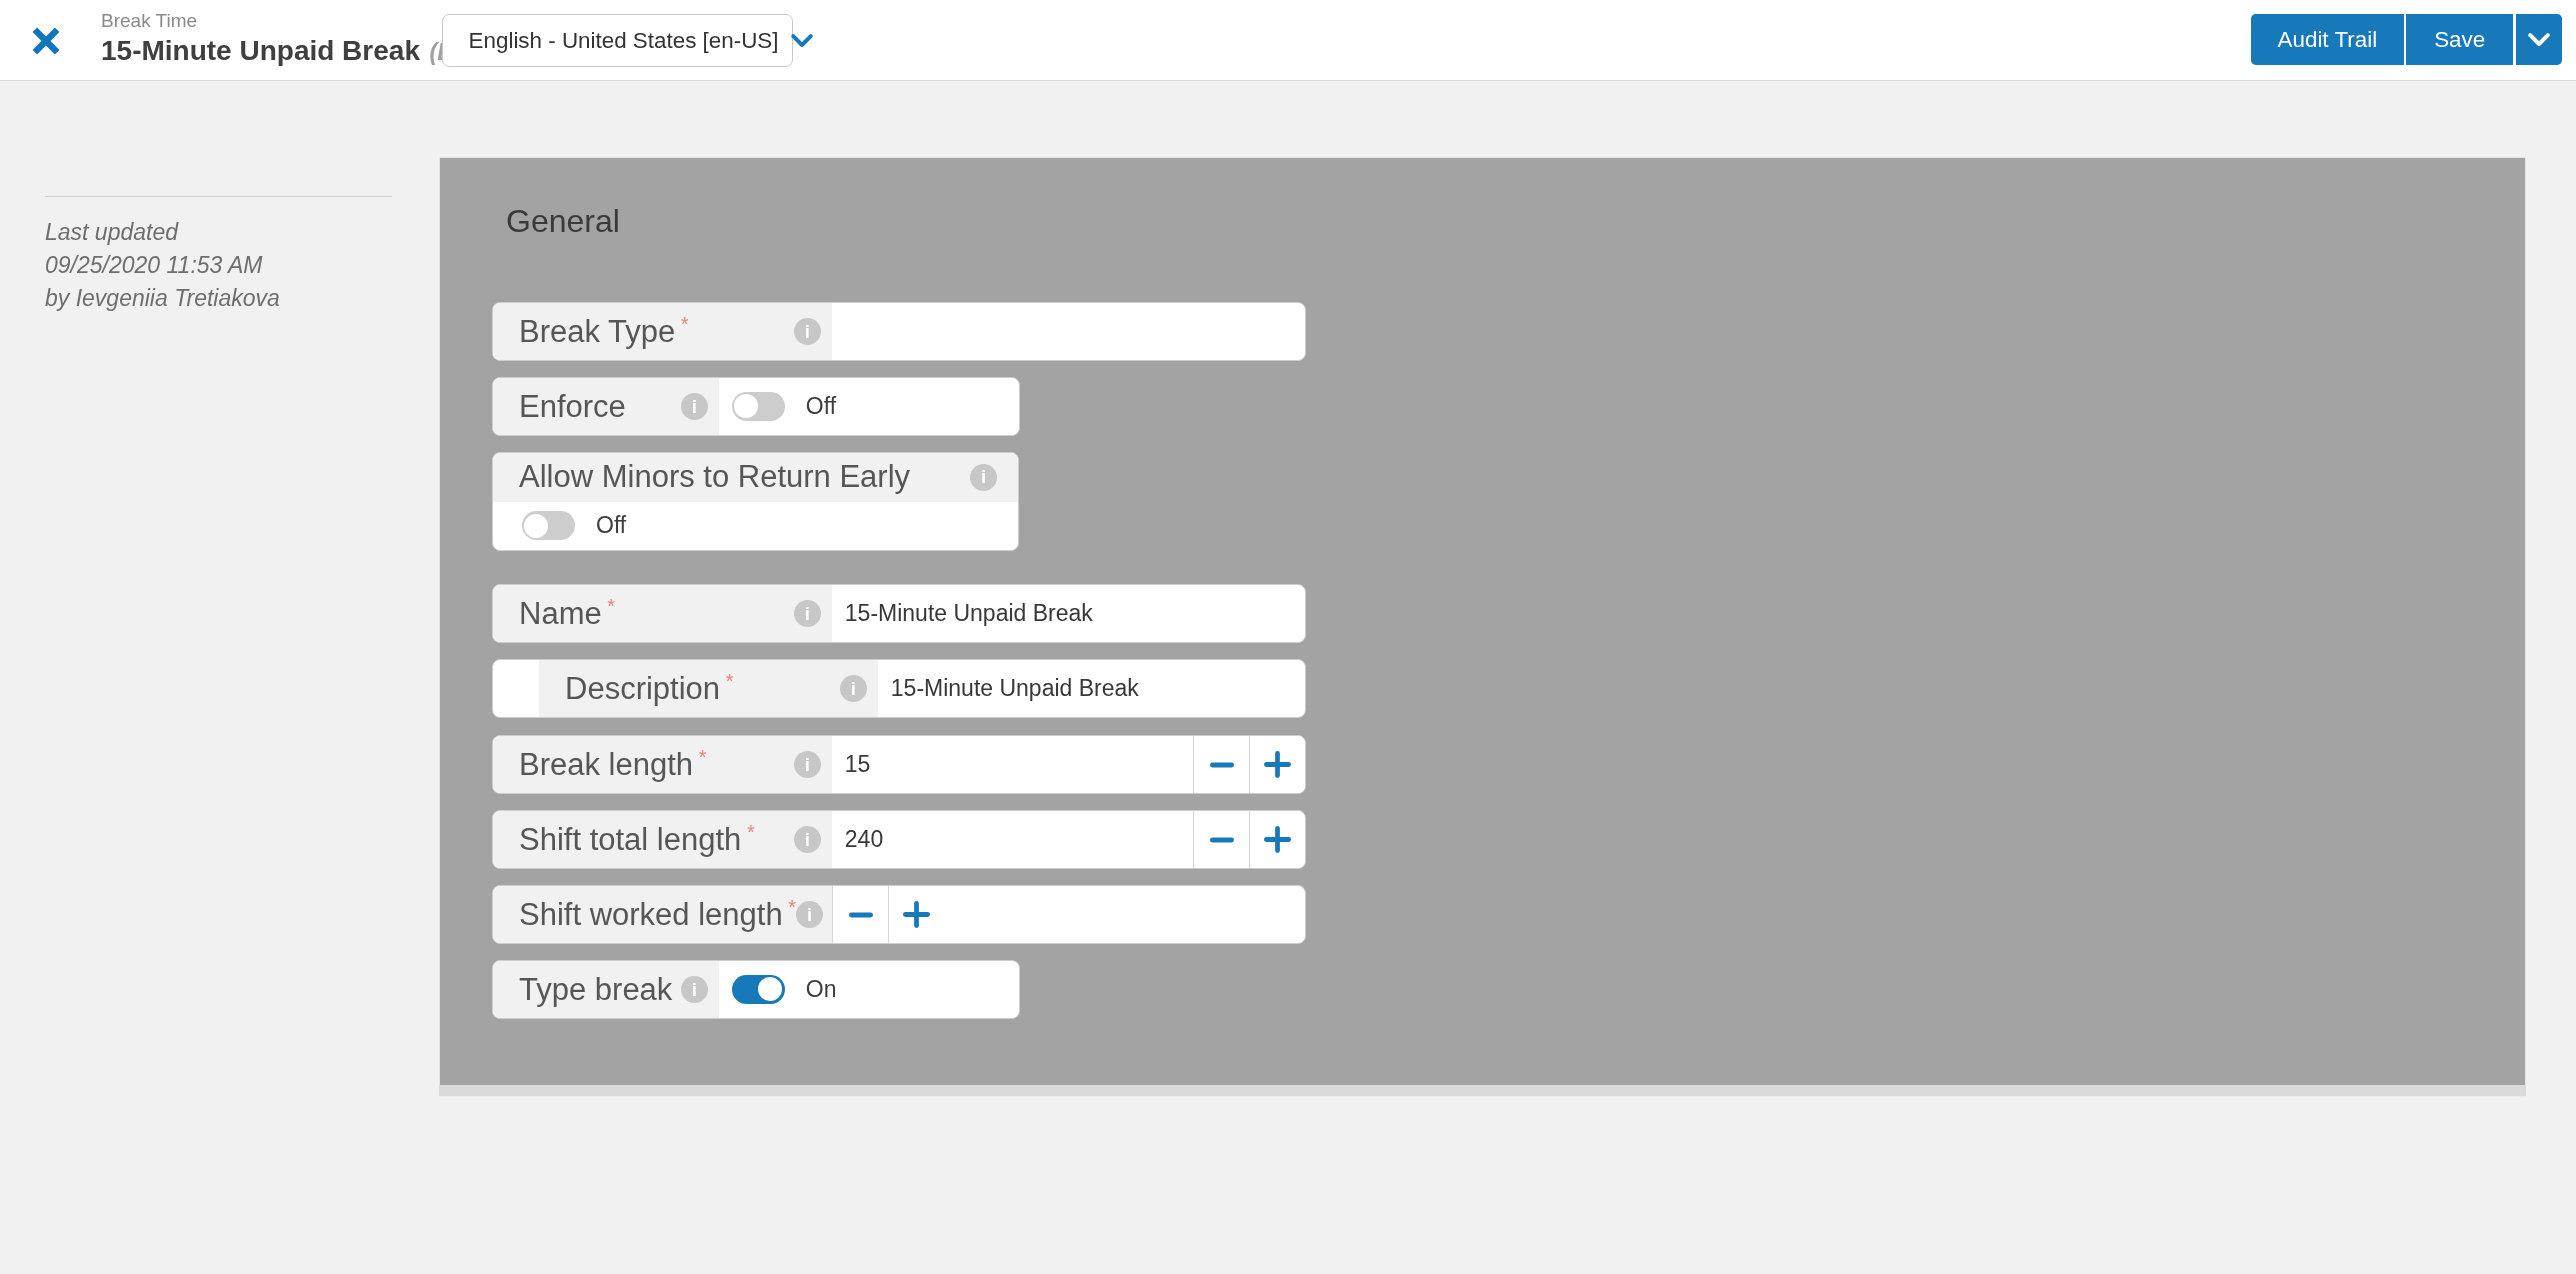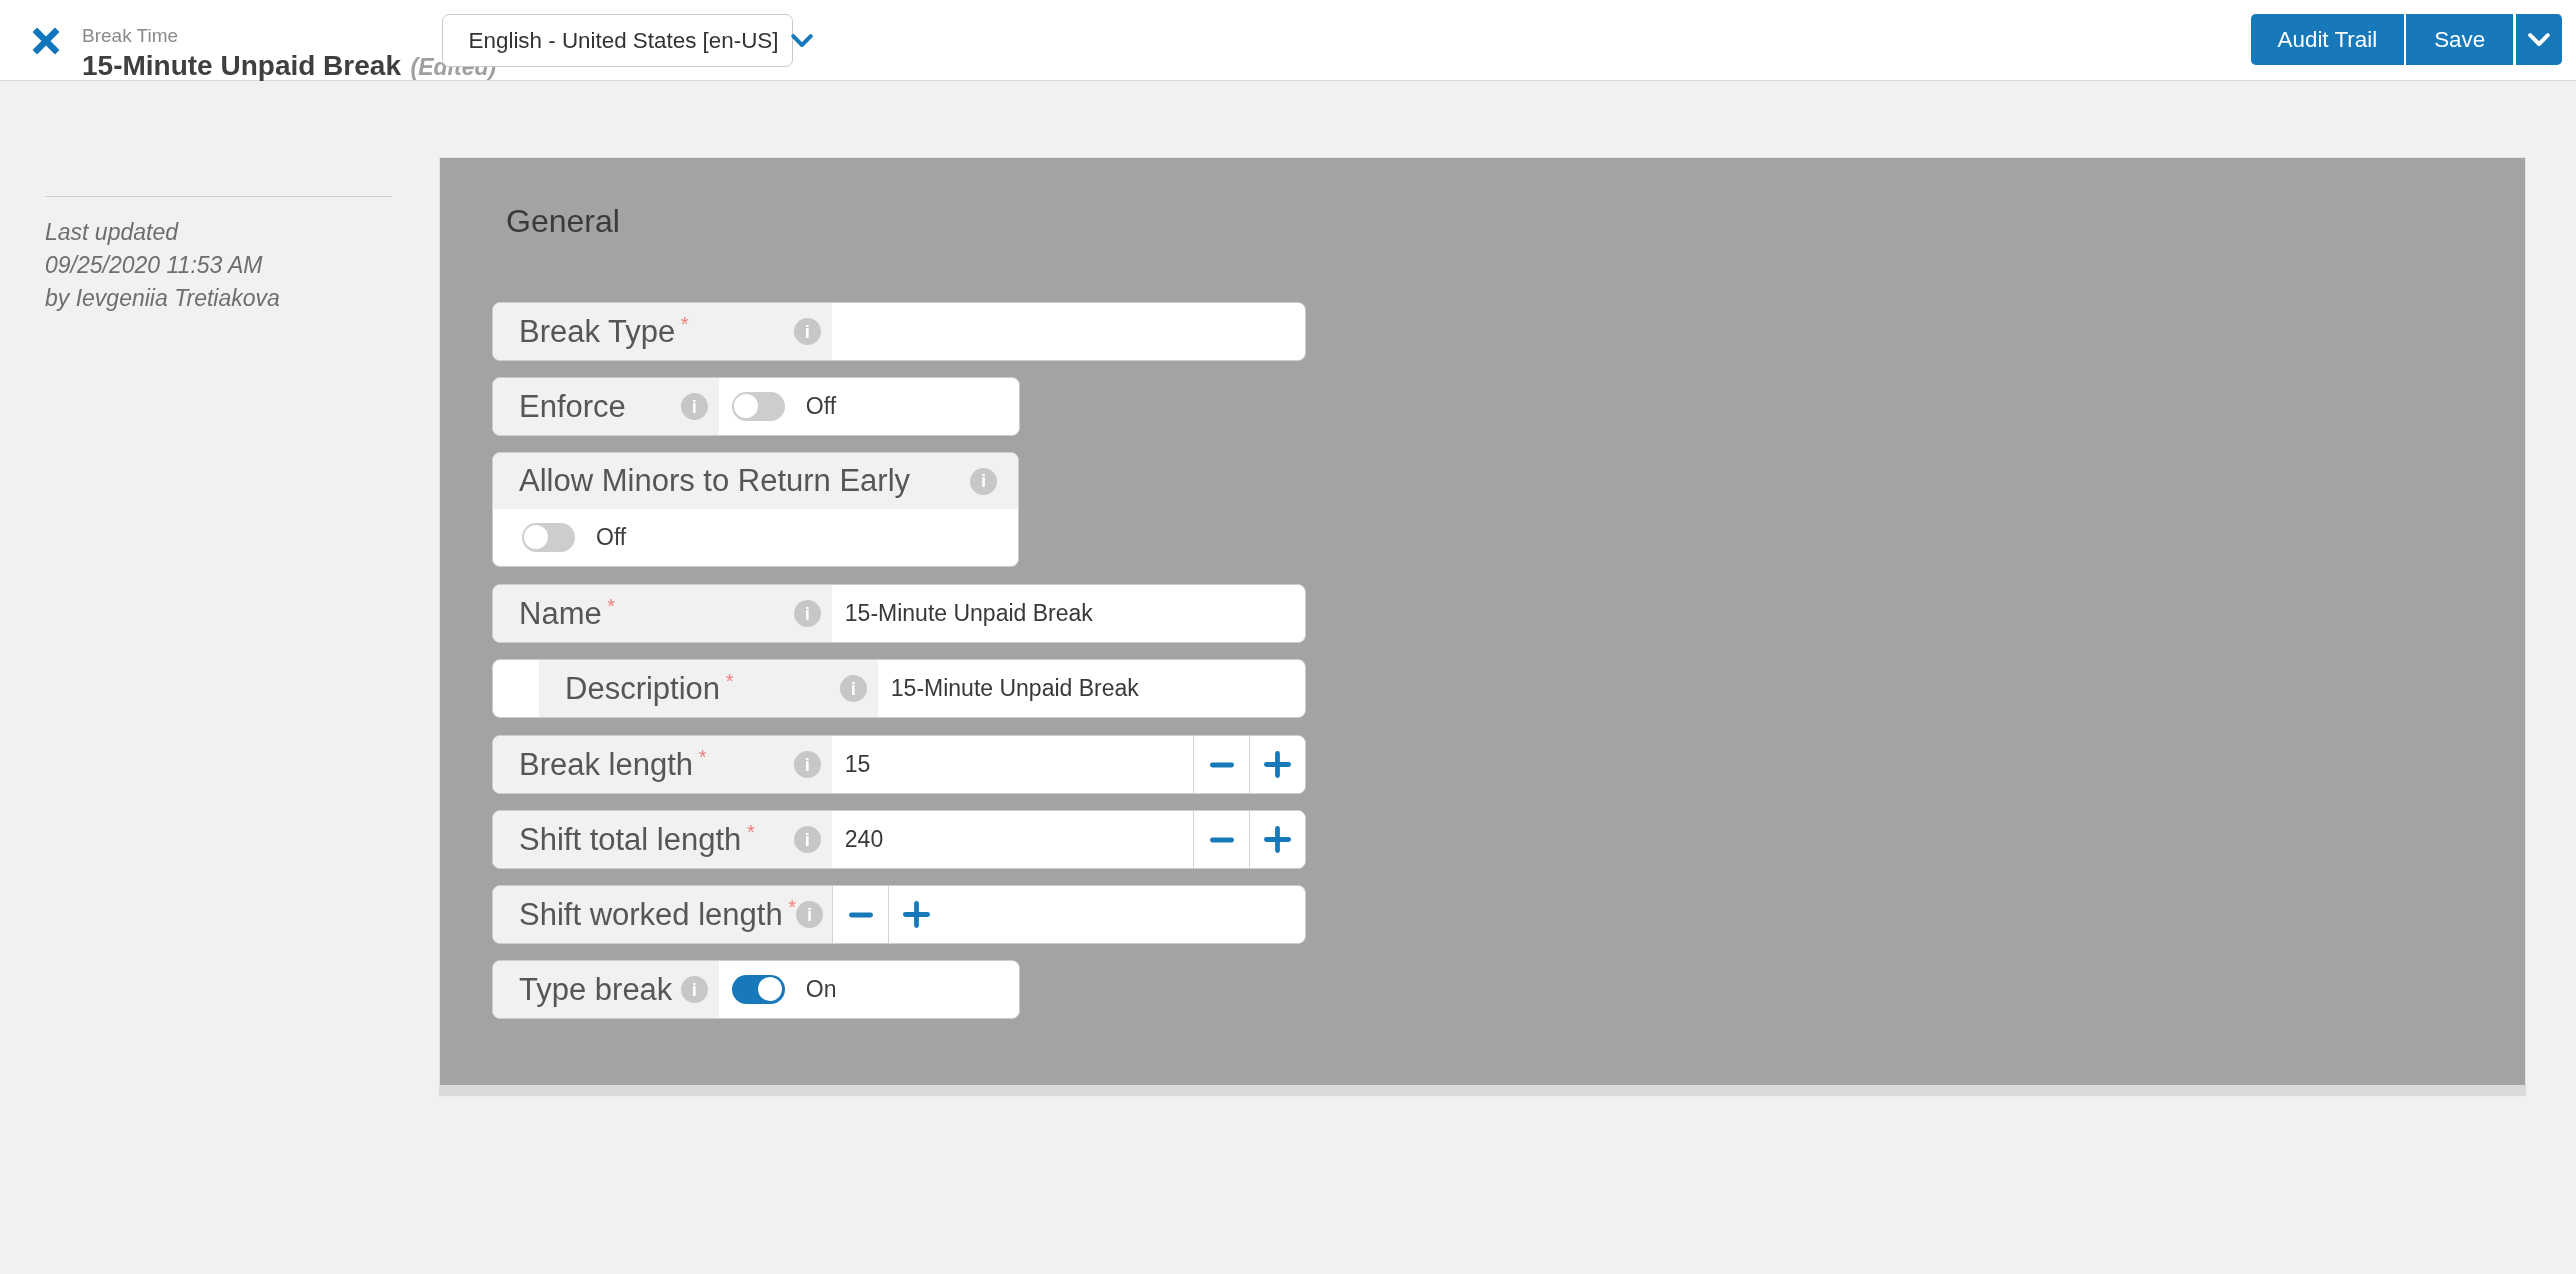--- a/index.html
+++ b/index.html
@@ -13,21 +13,21 @@
 
   
   .header {
     position:absolute; top:0; left:0; width:2576px; height:81px;
     background:#ffffff; border-bottom:1.6px solid #d8d8d8;
   }
   .close-btn {
     position:absolute; left:27px; top:22.4px; width:37px; height:37px;
     display:flex; align-items:center; justify-content:center; cursor:pointer;
   }
-  .title-block { position:absolute; left:82px; top:9.6px;margin-top:15px; }
+  .title-block { position:absolute; left:101px; top:9.6px; }
   .breadcrumb { font-size:19px; color:#8a8a8a; line-height:22.4px; }
   .title-row { margin-top:3.2px; display:flex; align-items:baseline; }
   .page-title { font-size:28px; font-weight:bold; color:#3f3f3f; }
   .edited-tag { font-size:23px; font-style:italic; color:#a0a0a0; margin-left:9.6px; font-weight:bold; }
 
   .lang-select {
     position:absolute; left:442px; top:14.4px; width:351px; height:53px;
     border:1.6px solid #c9c9c9; border-radius:7.2px; background:#fff;
     display:flex; align-items:center; padding:0 14.4px; cursor:pointer;
   }
@@ -60,21 +60,21 @@
   .section-title { position:absolute; left:66px; top:45px; font-size:32px; color:#3a3a3a; }
 
   
   .row {
     position:absolute; left:52px;
     border:1.6px solid #cdcdcd; border-radius:8px; background:#fff;
     display:flex; overflow:hidden;
   }
   .row-wide   { width:814px; height:59px; }
   .row-toggle { width:528px;  height:59px; }
-  .row-tall   { width:527px;  height:115px; flex-direction:column; }
+  .row-tall   { width:527px;  height:99px; flex-direction:column;justify-content:space-between; }
 
   .r0 { top:144px; } .r1 { top:219px; } .r2 { top:294px; }
   .r3 { top:426px; } .r4 { top:501px;padding-left:46px; } .r5 { top:577px; }
   .r6 { top:652px; } .r7 { top:727px; } .r8 { top:802px; }
 
   .row-label {
     background:#f1f1f1; display:flex; align-items:center;
     padding:0 11.2px 0 26px; flex:none;
   }
   .row-wide  > .row-label { width:339px; }

